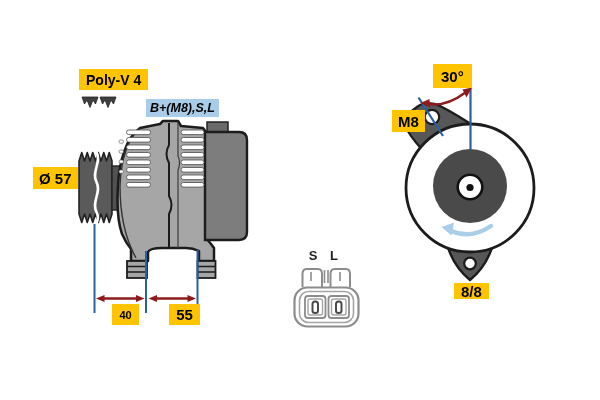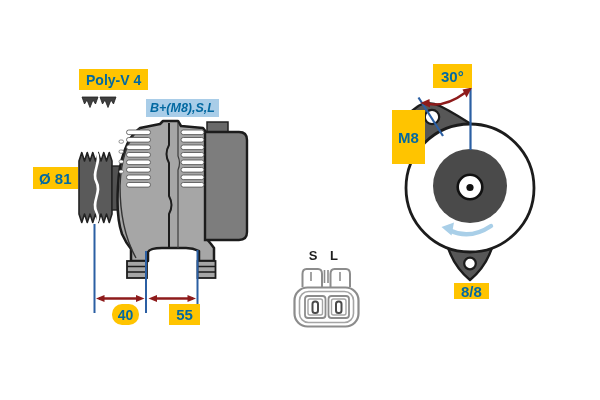--- a/index.html
+++ b/index.html
@@ -3,21 +3,21 @@
 <meta charset="utf-8">
 <style>
   html,body{margin:0;padding:0;background:#fff;}
   #stage{
     position:relative;width:600px;height:400px;background:#ffffff;overflow:hidden;
     font-family:"Liberation Sans",sans-serif;
   }
   #art{position:absolute;left:0;top:0;}
   .lbl{
     position:absolute;display:flex;align-items:center;justify-content:center;
-    font-weight:bold;color:#0369a1;background:#FFC400;white-space:nowrap;
+    font-weight:bold;color:#000000;background:#FFC400;white-space:nowrap;
     font-family:"Liberation Sans",sans-serif;
   }
   .lbl.blue{background:#A9CDE8;font-style:italic;}
   .lbl.plain{background:transparent;font-weight:600;color:#1f1f1f;}
 </style>
 </head>
 <body>
 
 <div id="stage">
 
@@ -145,28 +145,28 @@
         <path d="M491,226 Q470,240 450,230.5" fill="none" stroke="#A9CFE8" stroke-width="4.4" stroke-linecap="round"></path>
         <polygon points="441.5,227 454,222.5 451.5,235.5" fill="#A9CFE8"></polygon>
       </g>
     </g>
   </svg>
 
   <div class="lbl" style="left:79px;top:69px;height:21px;padding:0 7px;font-size:14px;">Poly-V 4</div>
 
   <div class="lbl blue" style="left:146px;top:99px;height:18px;padding:0 4px;font-size:12.5px;">B+(M8),S,L</div>
 
-  <div class="lbl" style="left:33px;top:167px;height:22px;padding:0 6px;font-size:15px;">Ø 81</div>
+  <div class="lbl" style="left:33px;top:167px;height:22px;padding:0 6px;font-size:15px;">Ø 57</div>
 
-  <div class="lbl" style="left:112px;top:304px;width:27px;height:21px;font-size:14px;border-radius:10px;">40</div>
+  <div class="lbl" style="left:112px;top:304px;width:27px;height:21px;font-size:11px;">40</div>
 
   <div class="lbl" style="left:169px;top:304px;width:31px;height:21px;font-size:15px;">55</div>
 
   <div class="lbl plain" style="left:306px;top:248px;width:14px;height:14px;font-size:13px;">S</div>
 
   <div class="lbl plain" style="left:327px;top:248px;width:14px;height:14px;font-size:13px;">L</div>
 
   <div class="lbl" style="left:433px;top:64px;height:24px;padding:0 8px;font-size:15px;">30°</div>
 
-  <div class="lbl" style="left:392px;top:110px;height:22px;padding:16px 6px;font-size:15px;">M8</div>
+  <div class="lbl" style="left:392px;top:110px;height:22px;padding:0 6px;font-size:15px;">M8</div>
 
   <div class="lbl" style="left:454px;top:283px;height:16px;padding:0 7px;font-size:15px;">8/8</div>
 </div>
 
 </body></html>

